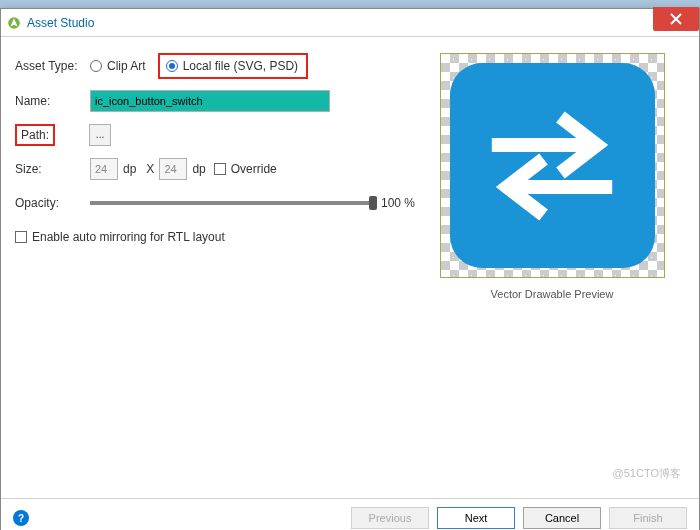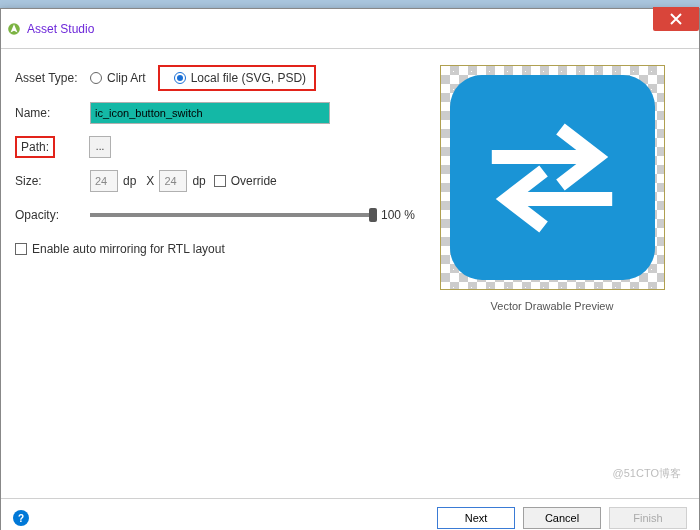--- a/index.html
+++ b/index.html
@@ -1,18 +1,18 @@
 <!DOCTYPE html>
 <html><head>
 <meta charset="utf-8">
 <style>
   * { box-sizing: border-box; font-family: "Segoe UI", Tahoma, sans-serif; }
   body { margin:0; background:#a9c5dd; padding:8px 0 0 0; }
   .window { width:700px; height:530px; margin:0; background:#fff; border:1px solid #888; box-shadow:0 2px 8px rgba(0,0,0,0.3); display:flex; flex-direction:column; }
-  .titlebar { height:40px; background:#fff; border-bottom:1px solid #d0d0d0; display:flex; align-items:center; padding:0 0 0 6px; font-size:12px; color:#6d28d9; position:relative;}
+  .titlebar { height:28px; background:#fff; border-bottom:1px solid #d0d0d0; display:flex; align-items:center; padding:0 0 0 6px; font-size:12px; color:#0369a1; position:relative;}
   .titlebar .appicon { width:14px; height:14px; margin-right:6px; }
   .titlebar .close { position:absolute; right:0; top:-2px; width:46px; height:24px; background:#d9453a; border-radius:0 0 2px 2px; display:flex; align-items:center; justify-content:center; color:#fff; font-weight:bold; font-size:14px;}
   .header { background:#4a4a4a; color:#e8e8e8; padding:14px 18px 14px 18px; display:flex; align-items:center; }
   .header .logo { width:48px; height:48px; margin-right:14px; }
   .header h1 { margin:0; font-size:26px; font-weight:300; color:#e8e8e8; }
   .header .sub { margin:2px 0 0 0; font-size:12px; color:#bdbdbd; }
   .body { flex:1; display:flex; padding:16px 18px 8px 14px; gap:8px; font-size:12px; color:#333;}
   .form { flex:0 0 400px; }
   .row { display:flex; align-items:center; margin-bottom:10px; min-height:24px;}
   .row .lbl { width:75px; }
@@ -38,21 +38,21 @@
       linear-gradient(-45deg,transparent 75%,#ccc 75%);
     background-size:18px 18px;
     background-position:0 0,0 9px,9px -9px,-9px 0;
     background-color:#fff;
     display:flex; align-items:center; justify-content:center;
   }
   .icon-tile { width:205px; height:205px; background:#1a94d6; border-radius:32px; display:flex; align-items:center; justify-content:center;}
   .preview-label { font-size:11px; margin-top:10px; color:#555;}
   .red-box { border:2px solid #e2231a; padding:1px 4px; }
   .row .lbl.red-box { width:auto; padding:2px 4px; margin-right:30px;}
-  .radio.red-box { padding:4px 8px 4px 14px;}
+  .radio.red-box { padding:4px 8px 4px 6px;}
   .footer { border-top:1px solid #d0d0d0; padding:8px 12px; display:flex; align-items:center; gap:8px;}
   .footer .btn { width:78px; height:22px; border:1px solid #a0a0a0; background:#f0f0f0; font-size:11px; display:flex; align-items:center; justify-content:center; cursor:pointer;}
   .footer .btn.dis { color:#aaa; border-color:#d0d0d0; cursor:default;}
   .footer .btn.primary { border-color:#3a7bd5; background:#fff; color:#000;}
   .help { width:16px; height:16px; border-radius:50%; background:#0078d7; color:#fff; font-size:10px; display:flex; align-items:center; justify-content:center; font-weight:bold;}
   .watermark { position:absolute; right:18px; bottom:56px; font-size:11px; color:rgba(0,0,0,0.28); }
 </style>
 </head>
 <body>
 
@@ -141,19 +141,20 @@
           </svg>
         </div>
       </div>
       <div class="preview-label">Vector Drawable Preview</div>
     </div>
   </div>
 
   <div class="footer">
     <div class="help">?</div>
     <div style="flex:1"></div>
+    <div class="btn dis">Previous</div>
     <div class="btn primary">Next</div>
     <div class="btn">Cancel</div>
     <div class="btn dis">Finish</div>
   </div>
 
   <div class="watermark">@51CTO博客</div>
 </div>
 
 </body></html>

